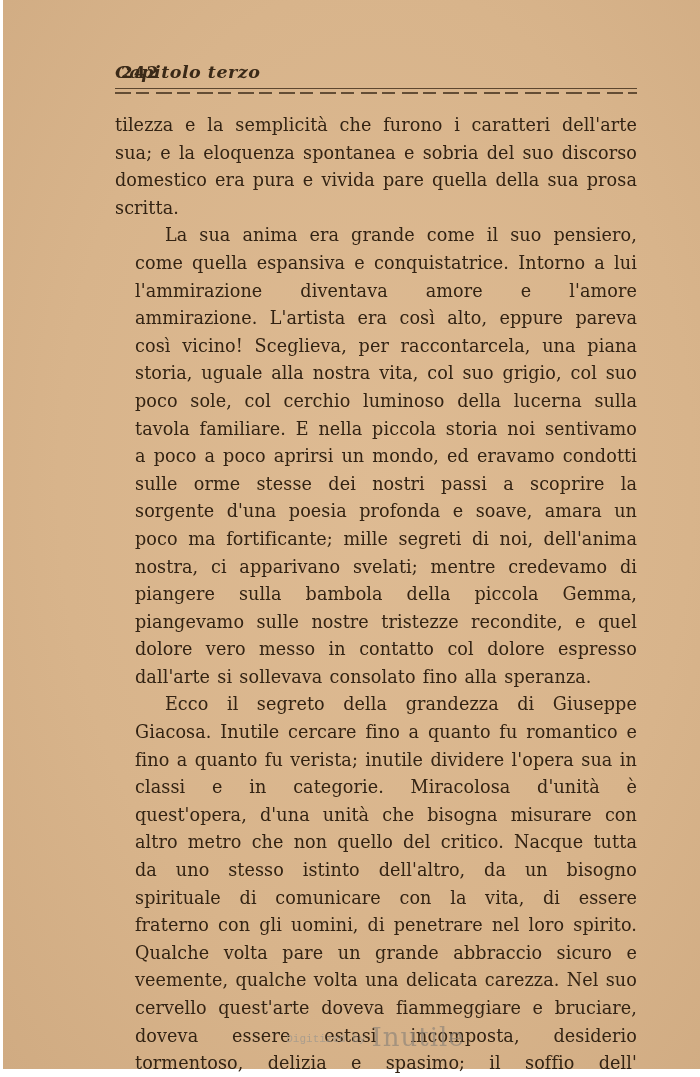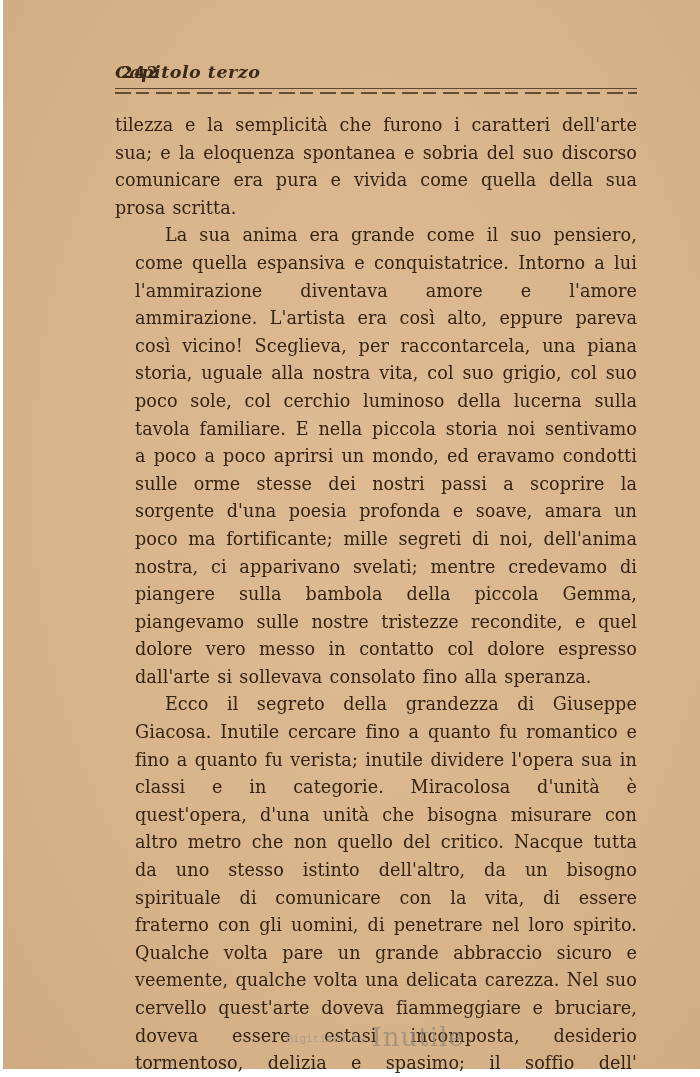--- a/index.html
+++ b/index.html
@@ -126,21 +126,21 @@
     <span class="pagenum">242</span>
     <span class="chapter">Capitolo terzo</span>
   </div>
 
   <div class="rules">
     <div class="rule-solid"></div>
     <div class="rule-dashed"></div>
   </div>
 
   <div class="body-text">
-    <p class="para">tilezza e la semplicità che furono i caratteri dell'arte sua; e la eloquenza spontanea e sobria del suo discorso comunicare era pura e vivida come quella della sua prosa scritta.</p>
+    <p class="para">tilezza e la semplicità che furono i caratteri dell'arte sua; e la eloquenza spontanea e sobria del suo discorso domestico era pura e vivida pare quella della sua prosa scritta.</p>
     <p class="para indent">La sua anima era grande come il suo pensiero, come quella espansiva e conquistatrice. Intorno a lui l'ammirazione diventava amore e l'amore ammirazione. L'artista era così alto, eppure pareva così vicino! Sceglieva, per raccontarcela, una piana storia, uguale alla nostra vita, col suo grigio, col suo poco sole, col cerchio luminoso della lucerna sulla tavola familiare. E nella piccola storia noi sentivamo a poco a poco aprirsi un mondo, ed eravamo condotti sulle orme stesse dei nostri passi a scoprire la sorgente d'una poesia profonda e soave, amara un poco ma fortificante; mille segreti di noi, dell'anima nostra, ci apparivano svelati; mentre credevamo di piangere sulla bambola della piccola Gemma, piangevamo sulle nostre tristezze recondite, e quel dolore vero messo in contatto col dolore espresso dall'arte si sollevava consolato fino alla speranza.</p>
     <p class="para indent">Ecco il segreto della grandezza di Giuseppe Giacosa. Inutile cercare fino a quanto fu romantico e fino a quanto fu verista; inutile dividere l'opera sua in classi e in categorie. Miracolosa d'unità è quest'opera, d'una unità che bisogna misurare con altro metro che non quello del critico. Nacque tutta da uno stesso istinto dell'altro, da un bisogno spirituale di comunicare con la vita, di essere fraterno con gli uomini, di penetrare nel loro spirito. Qualche volta pare un grande abbraccio sicuro e veemente, qualche volta una delicata carezza. Nel suo cervello quest'arte doveva fiammeggiare e bruciare, doveva essere estasi incomposta, desiderio tormentoso, delizia e spasimo; il soffio dell' ispirazione doveva imperversare entro di lui con una vio-</p>
   </div>
 
   <div class="watermark">
     <span class="wm-prefix">Digitized by</span><span class="wm-brand">Inutile</span>
   </div>
 
 </div>
 

